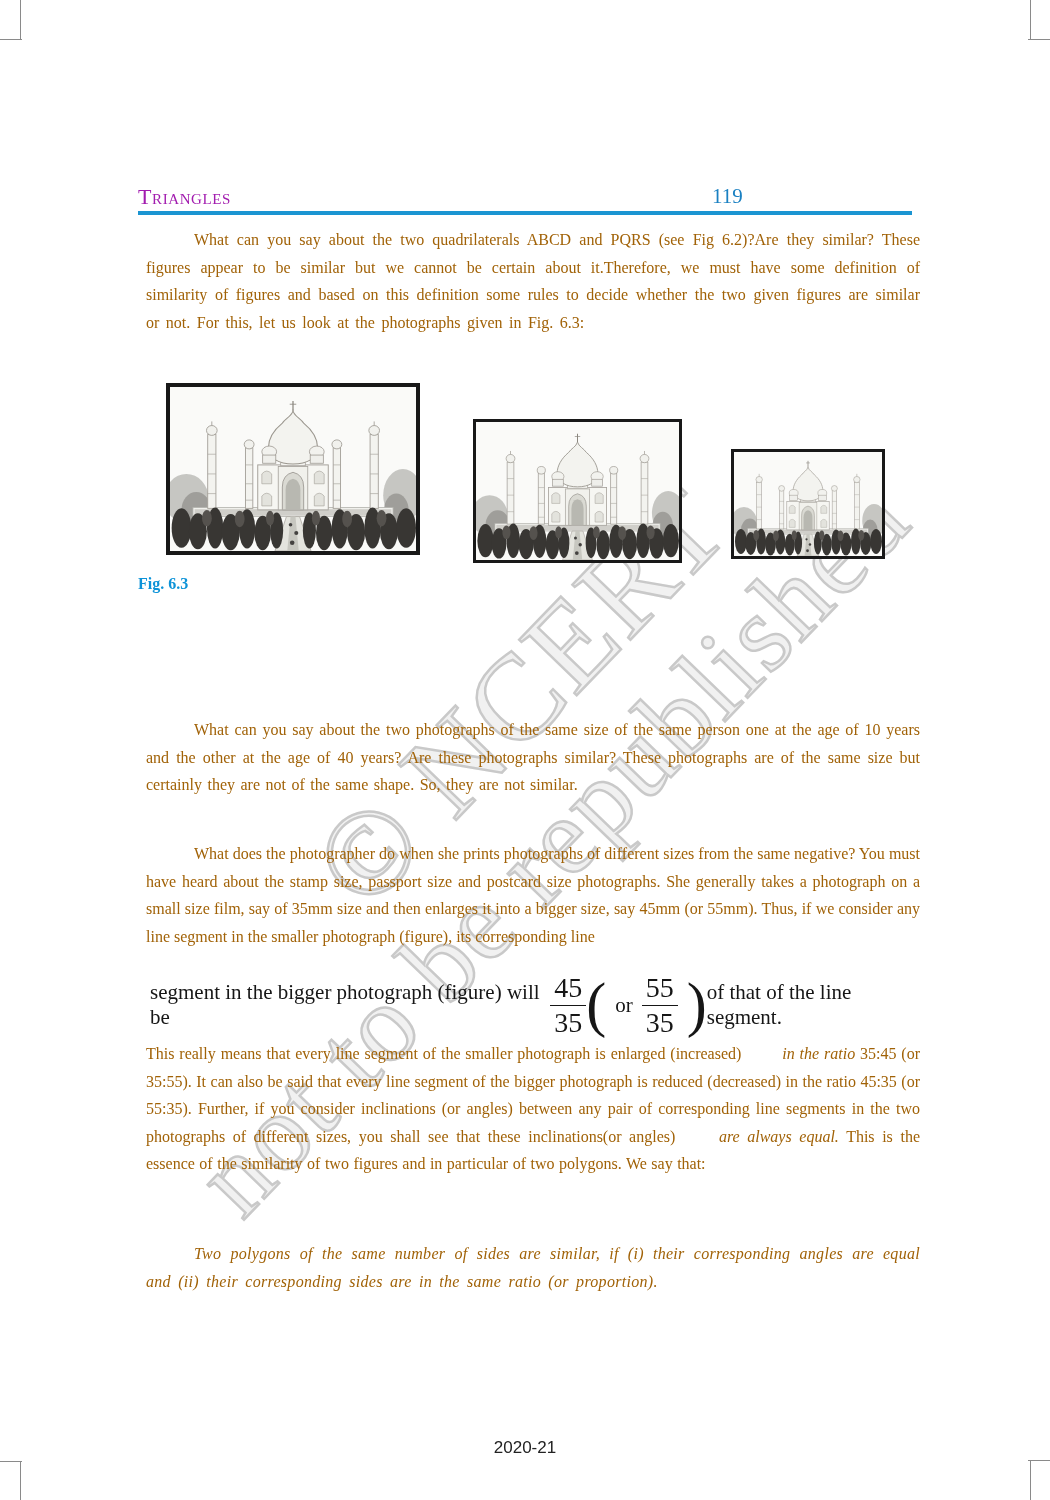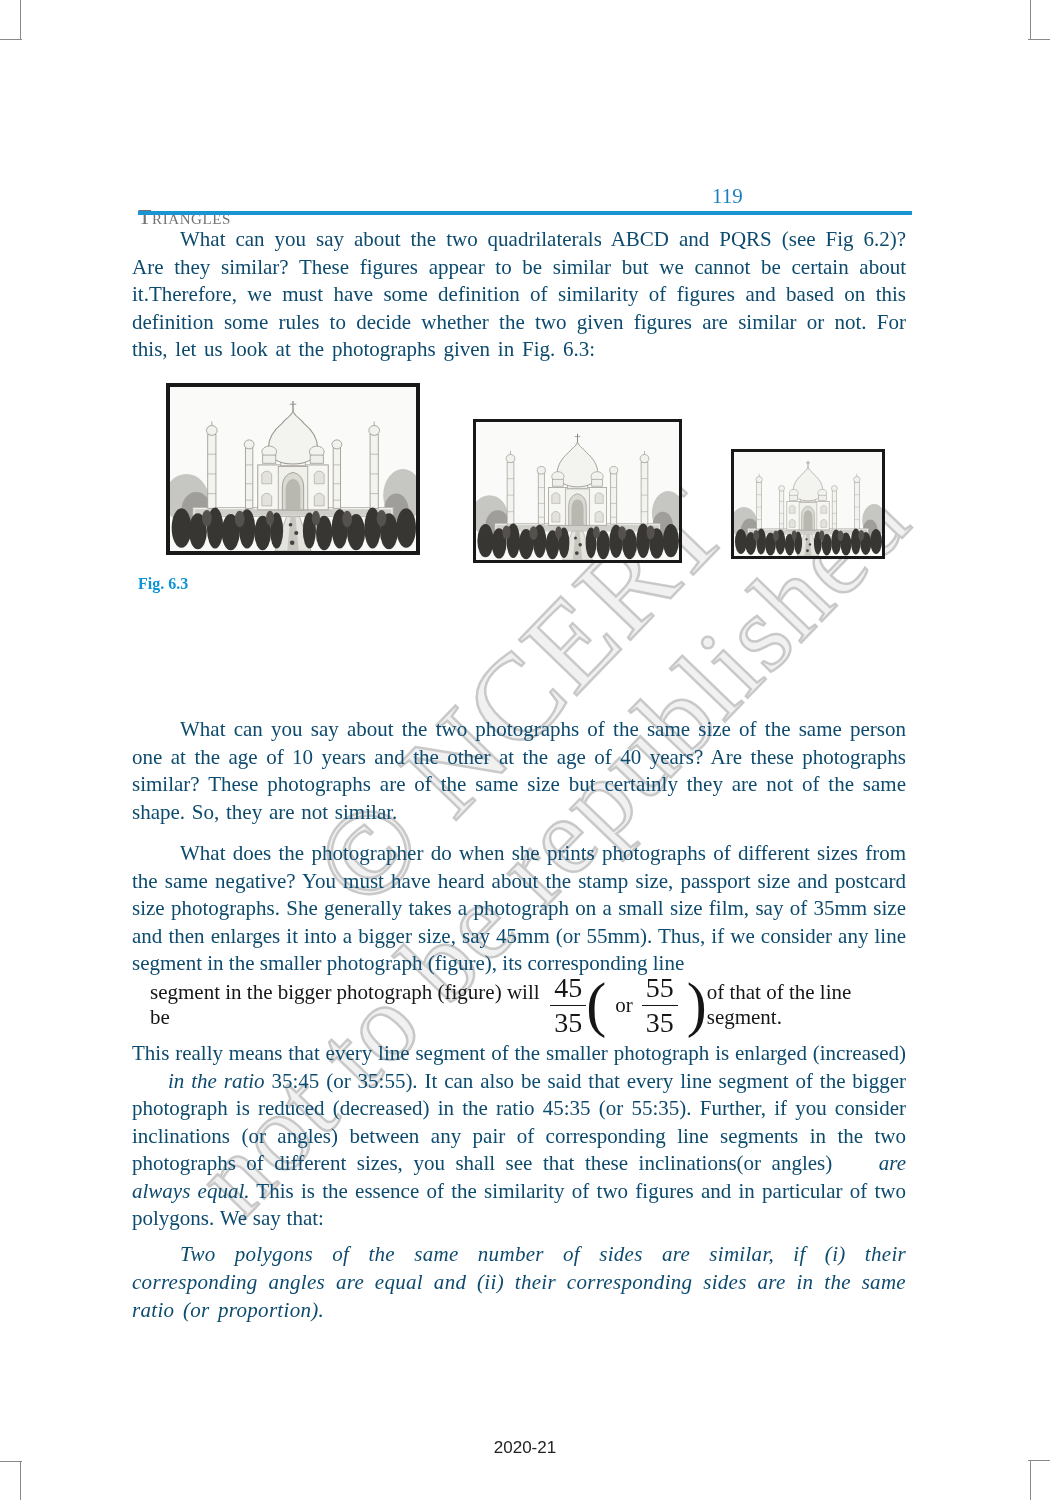--- a/index.html
+++ b/index.html
@@ -18,36 +18,35 @@
     letter-spacing:2px;
   }
   #wm1{left:520px;top:695px;font-size:122px;}
   #wm2{left:552px;top:848px;font-size:110px;}
   
   .content{position:absolute;inset:0;z-index:1;}
   
   .hdr-title{
     position:absolute;left:138px;top:184px;
     font-variant:small-caps;font-size:22px;letter-spacing:0.6px;
-    color:#737373;
-    margin-top:20px;
+    color:#a21caf;
   }
   .hdr-num{
     position:absolute;right:138px;top:184px;width:200px;text-align:left;
     font-size:21px;color:#1a80c2;
   }
   .hdr-rule{
     position:absolute;left:138px;top:211px;width:774px;height:4px;
     background:#1b95d2;
   }
   
   .para{
-    position:absolute;left:132px;width:774px;
-    font-size:21px;line-height:27.5px;text-align:justify;
-    color:#0c4a6e;
+    position:absolute;left:146px;width:774px;
+    font-size:16px;line-height:27.5px;text-align:justify;
+    color:#a16207;
   }
   .indent{text-indent:48px;}
   #p1{top:226px;word-spacing:2.5px;}
   #p2{top:622px;}
   #p3{top:716px;word-spacing:1.5px;}
   #p4a{top:840px;}
   #p4c{top:1040px;word-spacing:0.5px;}
   #p5{top:1240px;font-style:italic;word-spacing:3px;letter-spacing:0.3px;line-height:28px;}
   .it{font-style:italic;margin-left:36px;}
   

